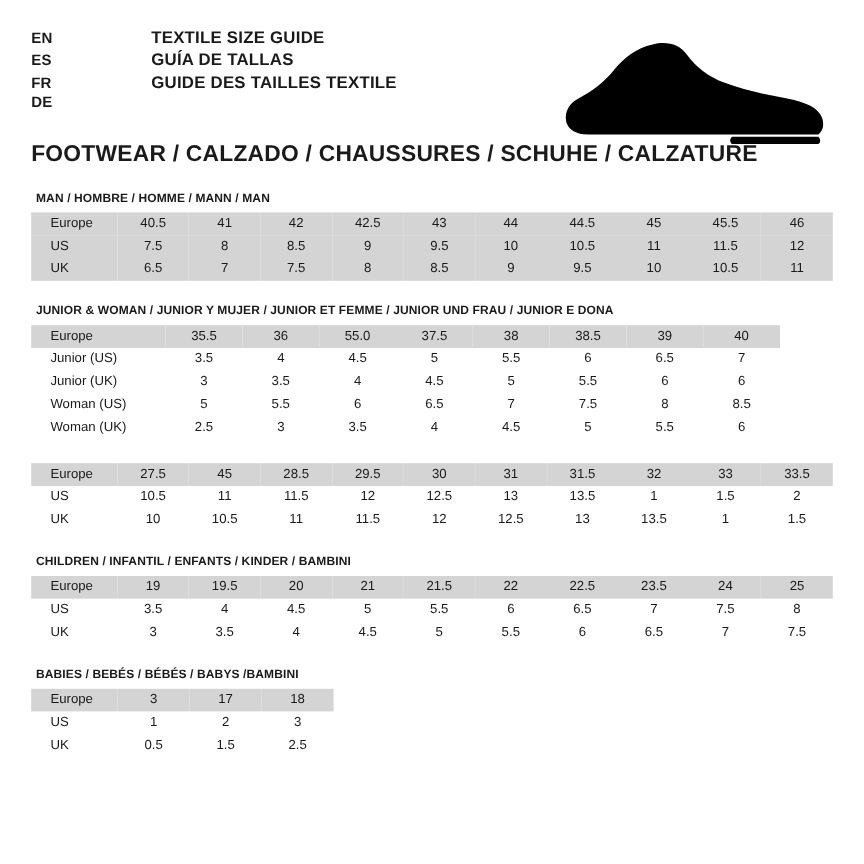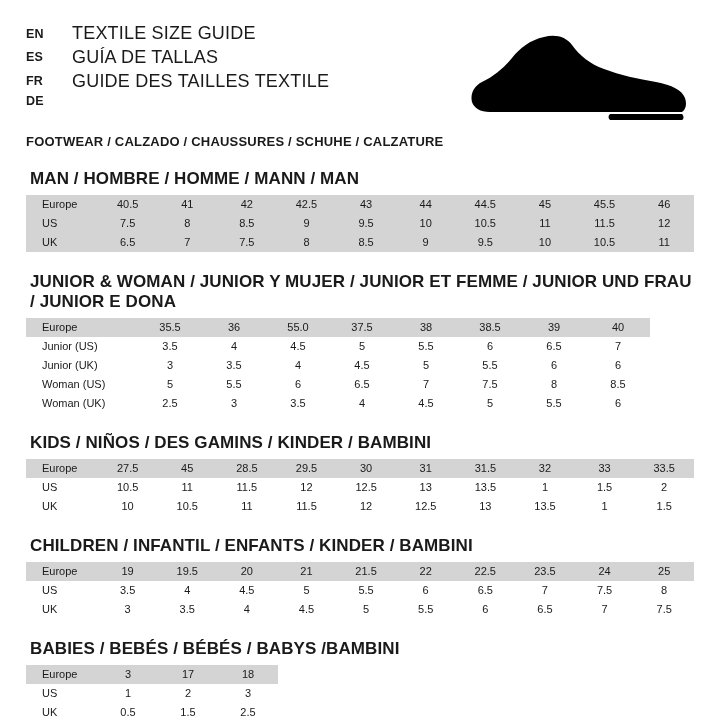--- a/index.html
+++ b/index.html
@@ -26,56 +26,58 @@
   
   .header {
     position: relative;
     min-height: 112px;
   }
   .lang-list {
     display: block;
   }
   .lang-row {
     display: flex;
-    align-items: center;
+    align-items: flex-end;
     line-height: 1.32;
+    gap: 34px;
   }
   .lang-code {
     width: 46px;
     font-size: 12.5px;
     font-weight: bold;
     letter-spacing: .2px;
   }
   .lang-title {
-    font-size: 18px;
-    font-weight: normal;
+    font-size: 14px;
+    font-weight: bold;
     letter-spacing: .2px;
+    margin-left: 20px;
   }
   .footwear-line {
     margin-top: 24px;
-    font-size: 13px;
+    font-size: 19px;
     font-weight: bold;
     letter-spacing: .2px;
   }
 
   
   .shoe {
     position: absolute;
     right: 4px;
     top: 6px;
     width: 230px;
     height: 100px;
   }
 
   
   .section {
     margin-top: 20px;
   }
   .section-title {
-    font-size: 17px;
+    font-size: 10px;
     font-weight: bold;
     letter-spacing: .1px;
     padding: 0 0 6px 4px;
   }
   table.size {
     border-collapse: collapse;
     table-layout: fixed;
     font-size: 11px;
   }
   table.size td {
@@ -259,21 +261,20 @@
           <td>4.5</td>
           <td>5</td>
           <td>5.5</td>
           <td>6</td>
         </tr>
       </tbody>
     </table>
   </div>
 
   <div class="section">
-    <div class="section-title">KIDS / NIÑOS / DES GAMINS / KINDER / BAMBINI</div>
     <table class="size">
       <colgroup>
         <col style="width:72px">
           <col style="width:60px">
           <col style="width:60px">
           <col style="width:60px">
           <col style="width:60px">
         <col style="width:60px">
           <col style="width:60px">
           <col style="width:60px">

